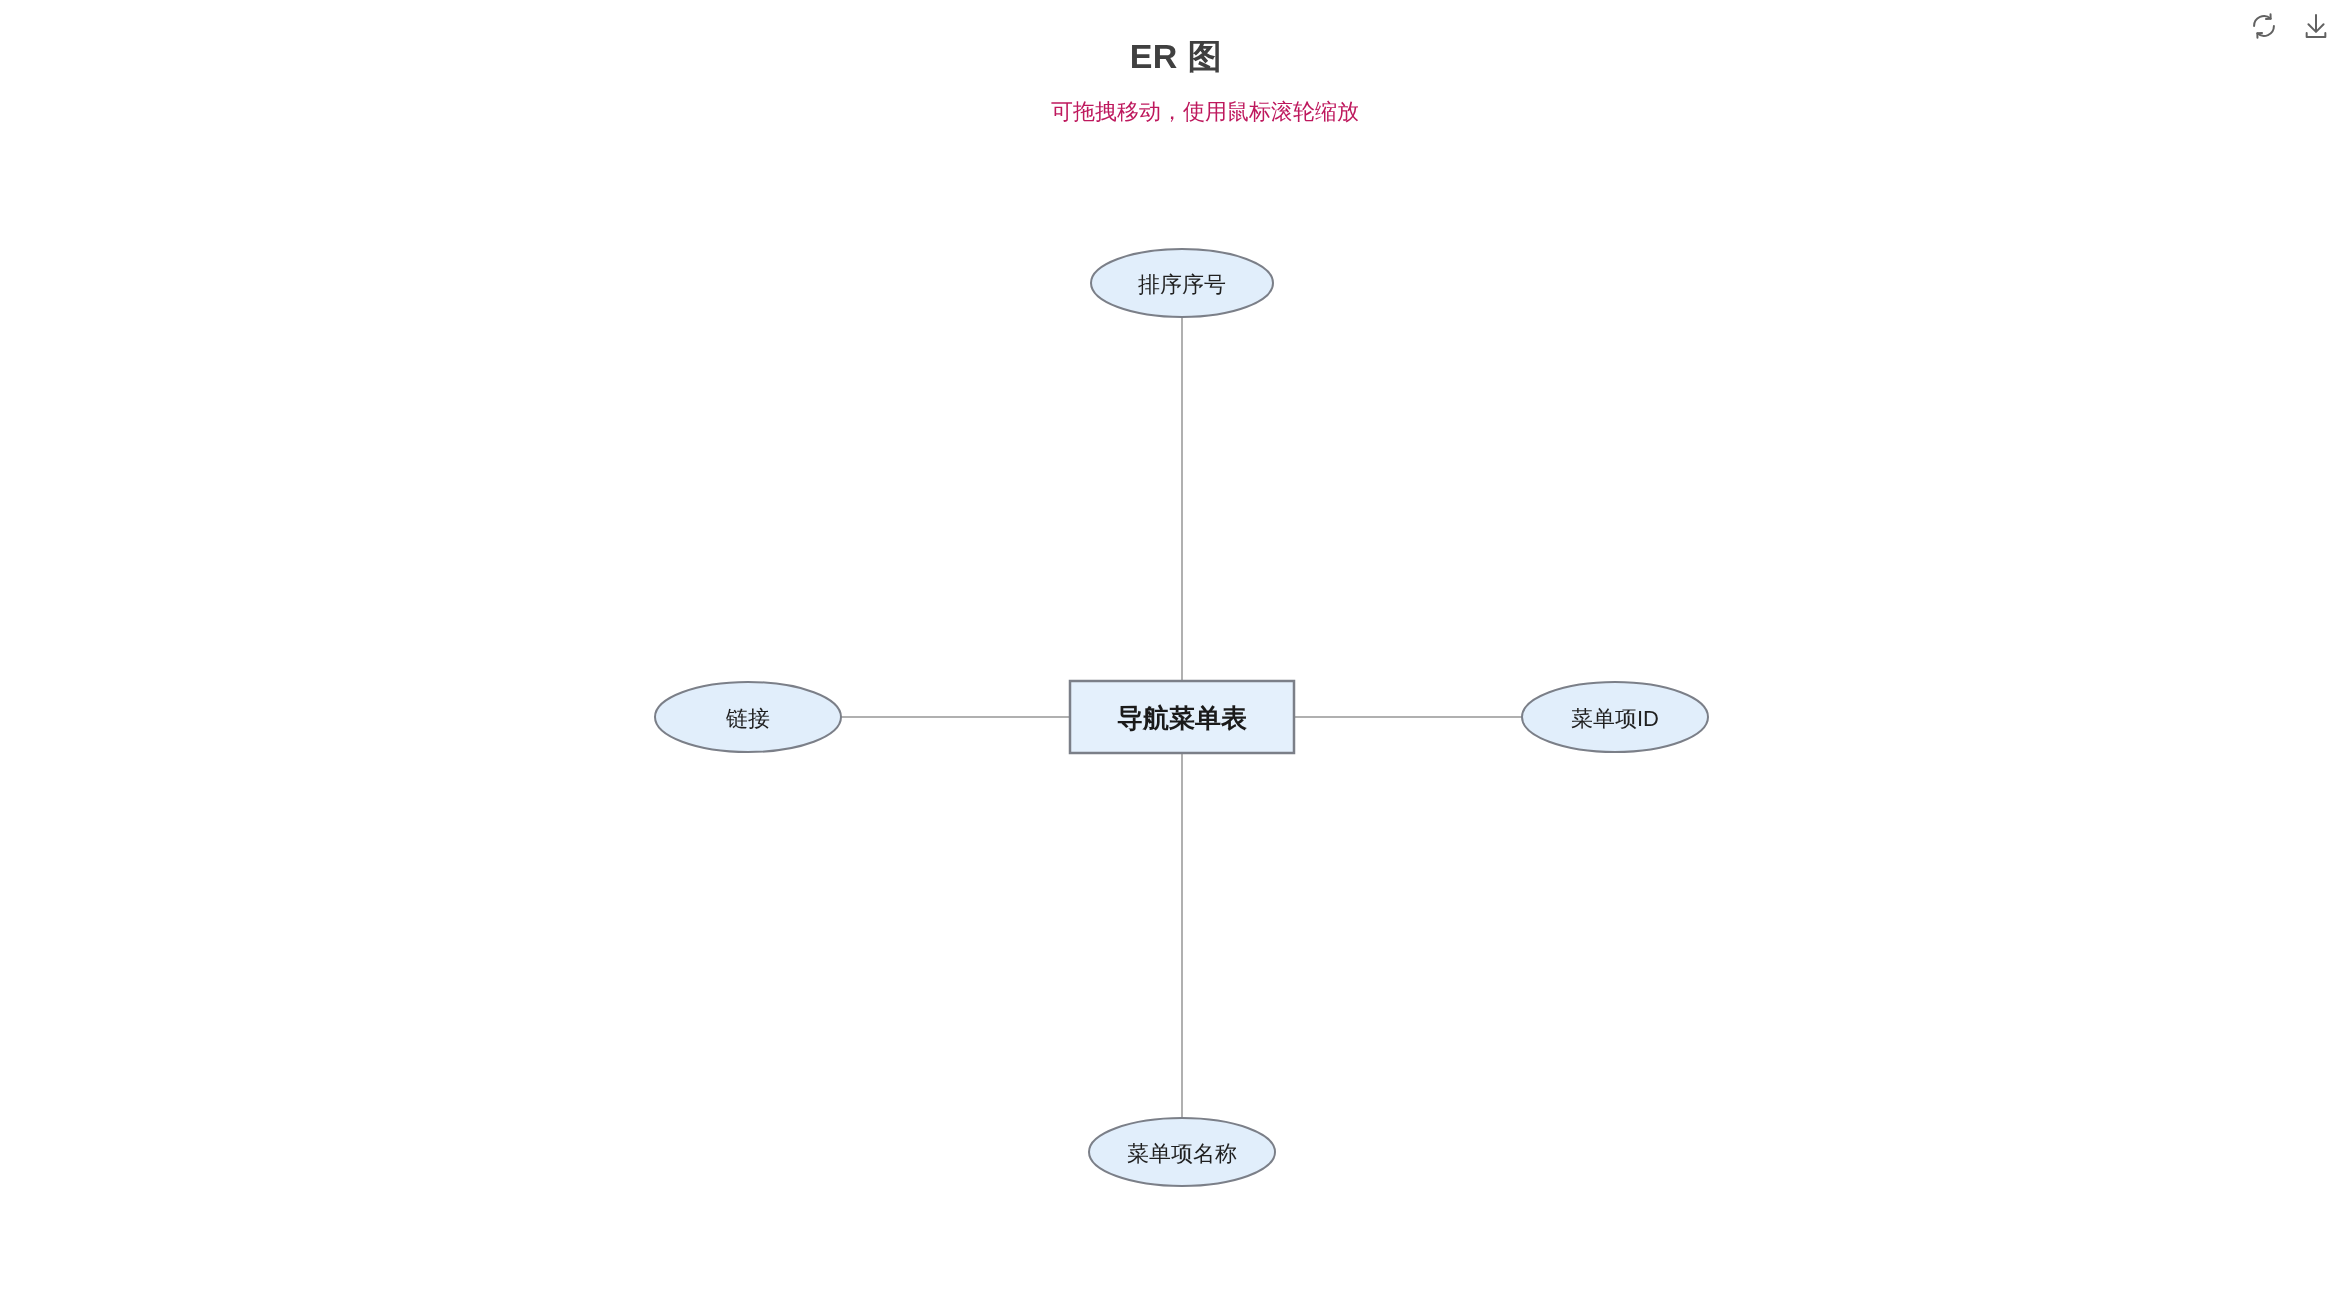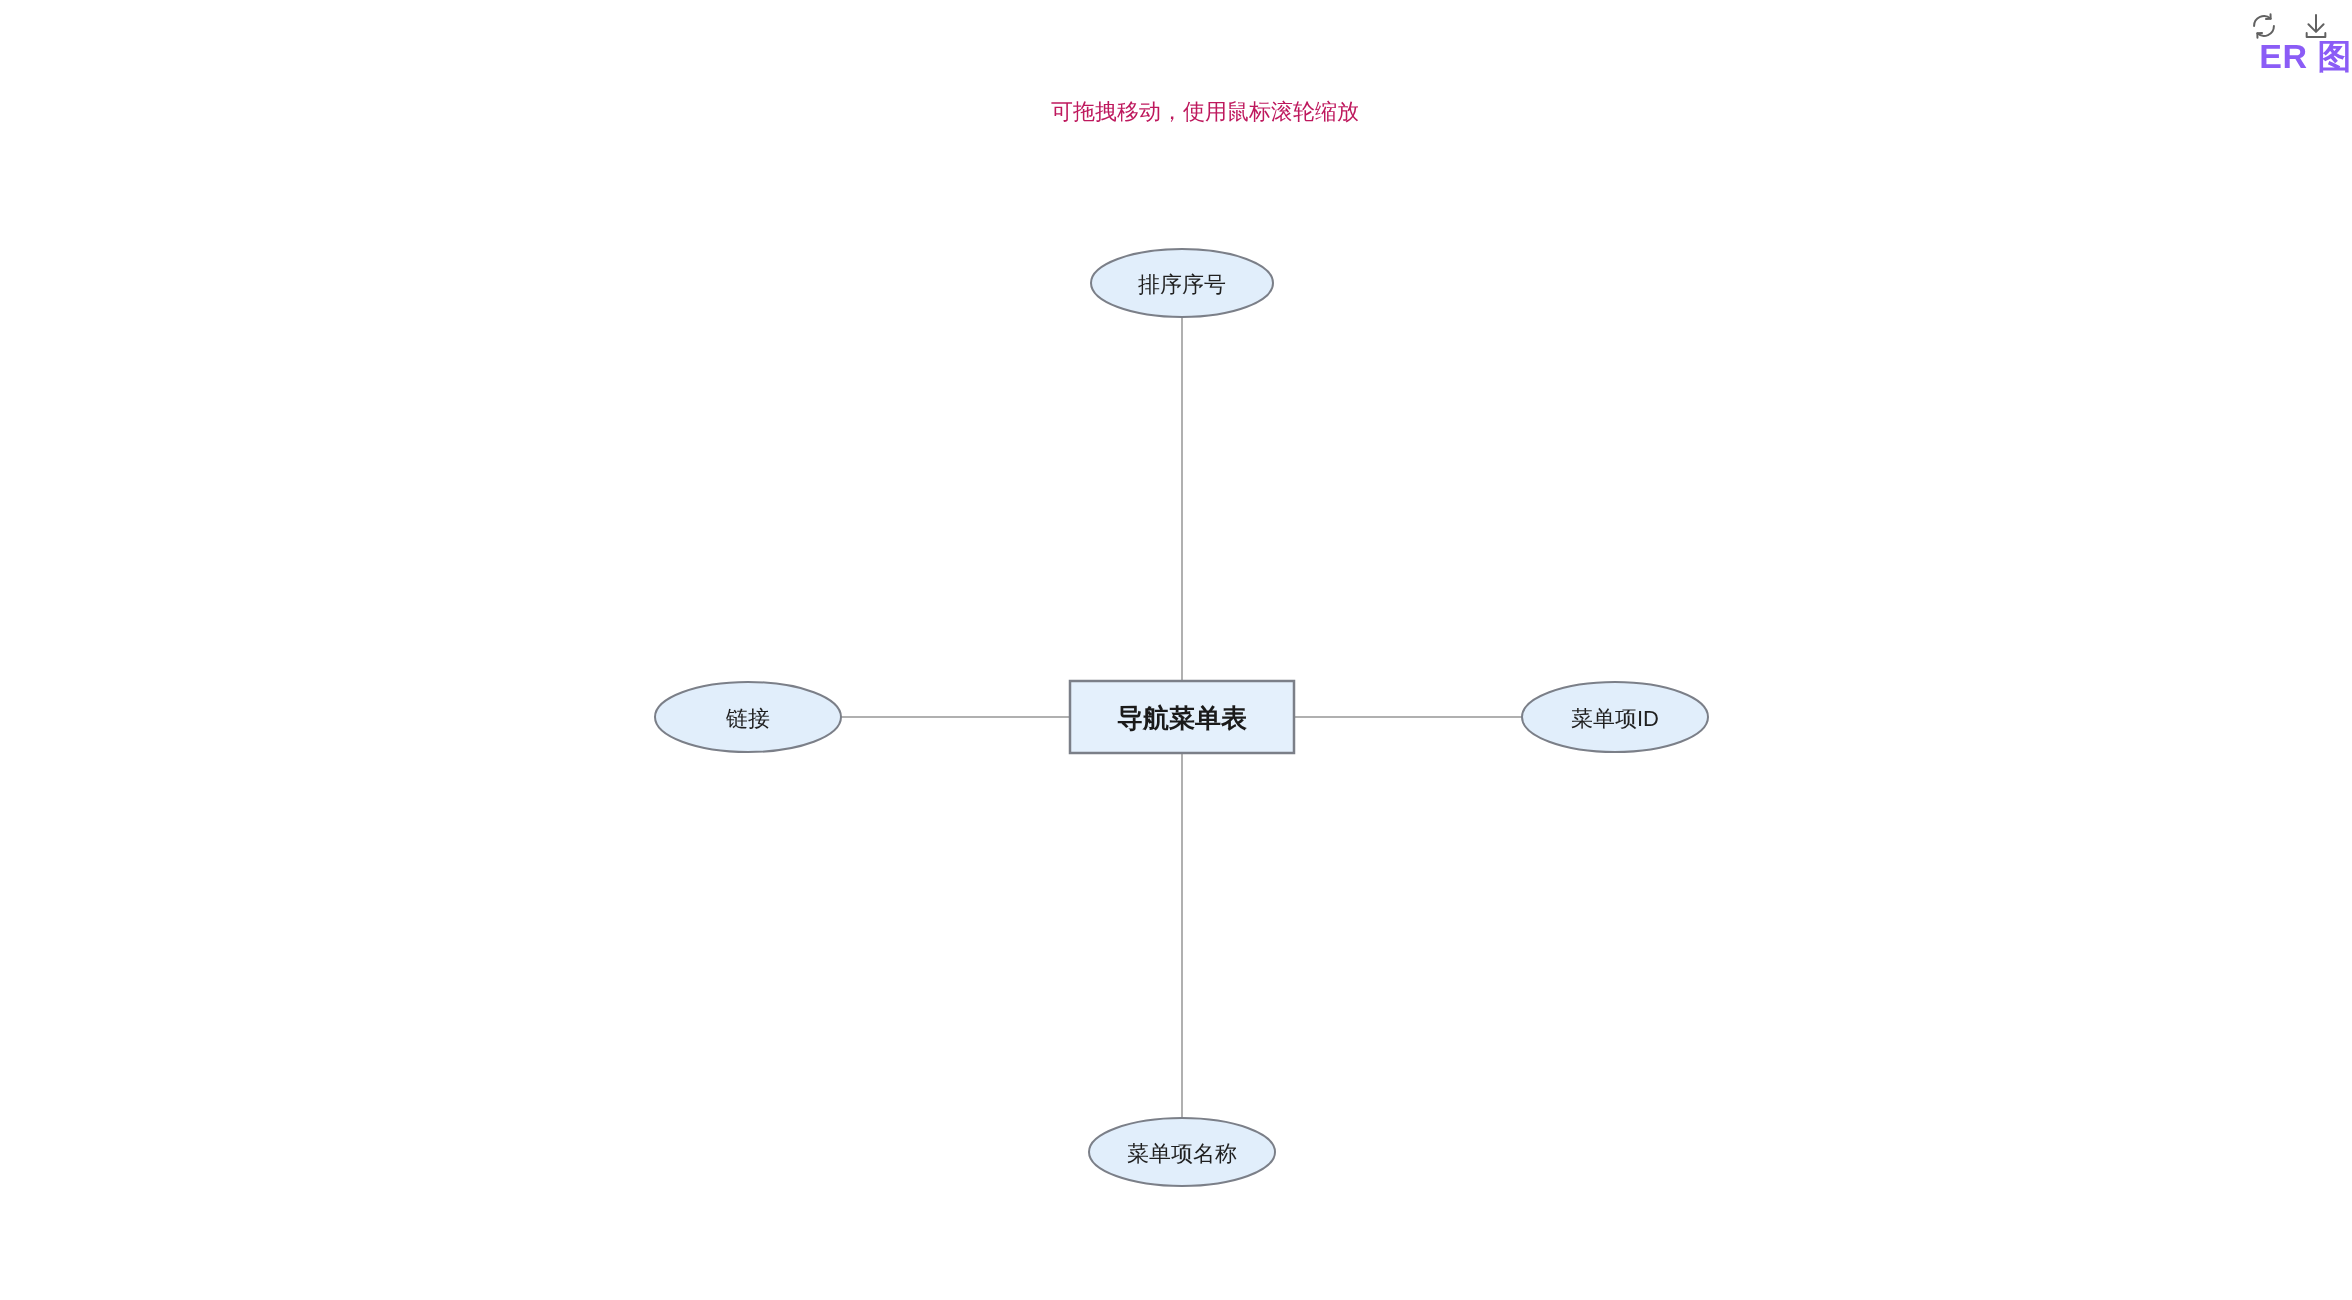--- a/index.html
+++ b/index.html
@@ -23,24 +23,24 @@
     left: 0;
     width: 2352px;
     height: 150px;
     pointer-events: none;
   }
   #page-title {
     position: absolute;
     top: 34px;
     left: 0;
     width: 2352px;
-    text-align: right;
+    text-align: center;
     font-size: 34px;
     font-weight: bold;
-    color: #8b5cf6;
+    color: #404040;
     letter-spacing: 0.5px;
   }
   #page-subtitle {
     position: absolute;
     top: 97px;
     left: 0;
     width: 2352px;
     text-align: center;
     font-size: 22px;
     font-weight: normal;

